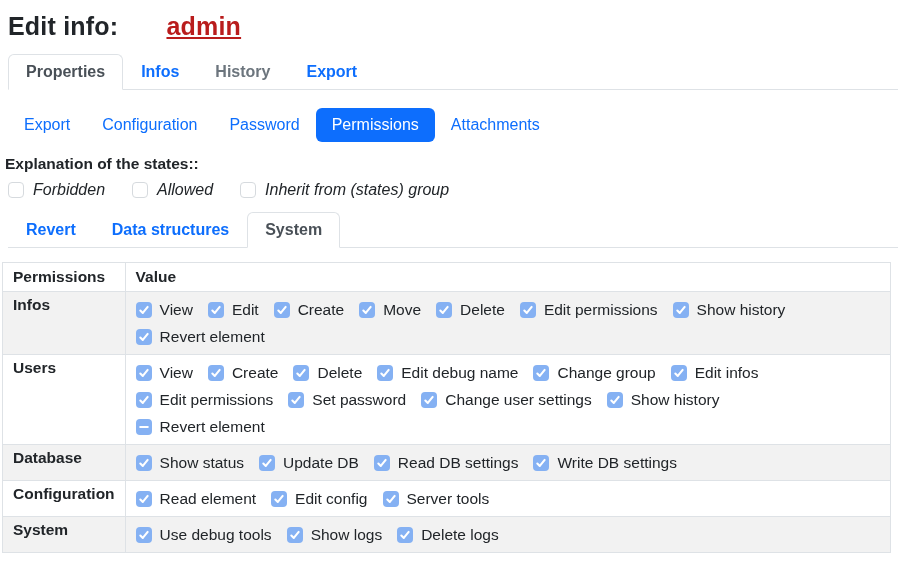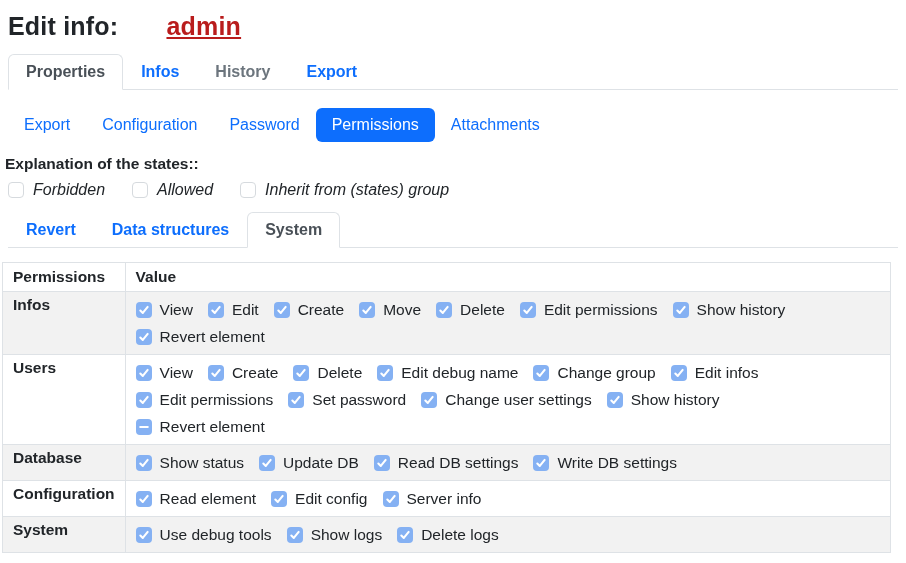--- a/index.html
+++ b/index.html
@@ -358,21 +358,21 @@
                 </svg>
               </span>
               <span>Edit config</span>
             </label>
             <label class="perm-item">
               <span class="cb checked">
                 <svg viewBox="0 0 20 20">
                   <path d="M5.4 10.6l3.1 3.1 6.1-7.5" fill="none" stroke="#ffffff" stroke-width="2.6" stroke-linecap="round" stroke-linejoin="round"></path>
                 </svg>
               </span>
-              <span>Server info</span>
+              <span>Server tools</span>
             </label>
           </div>
         </td>
       </tr>
       <tr class="striped">
         <td class="cat-cell">System</td>
         <td>
           <div class="perm-line">
             <label class="perm-item">
               <span class="cb checked">

